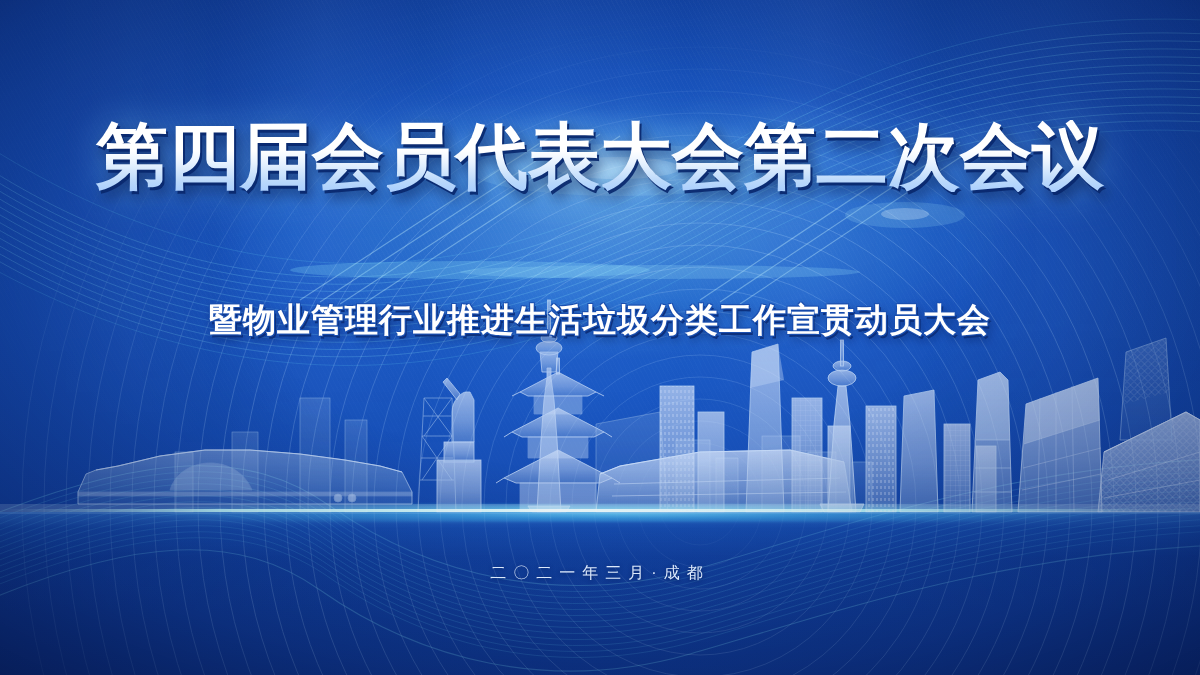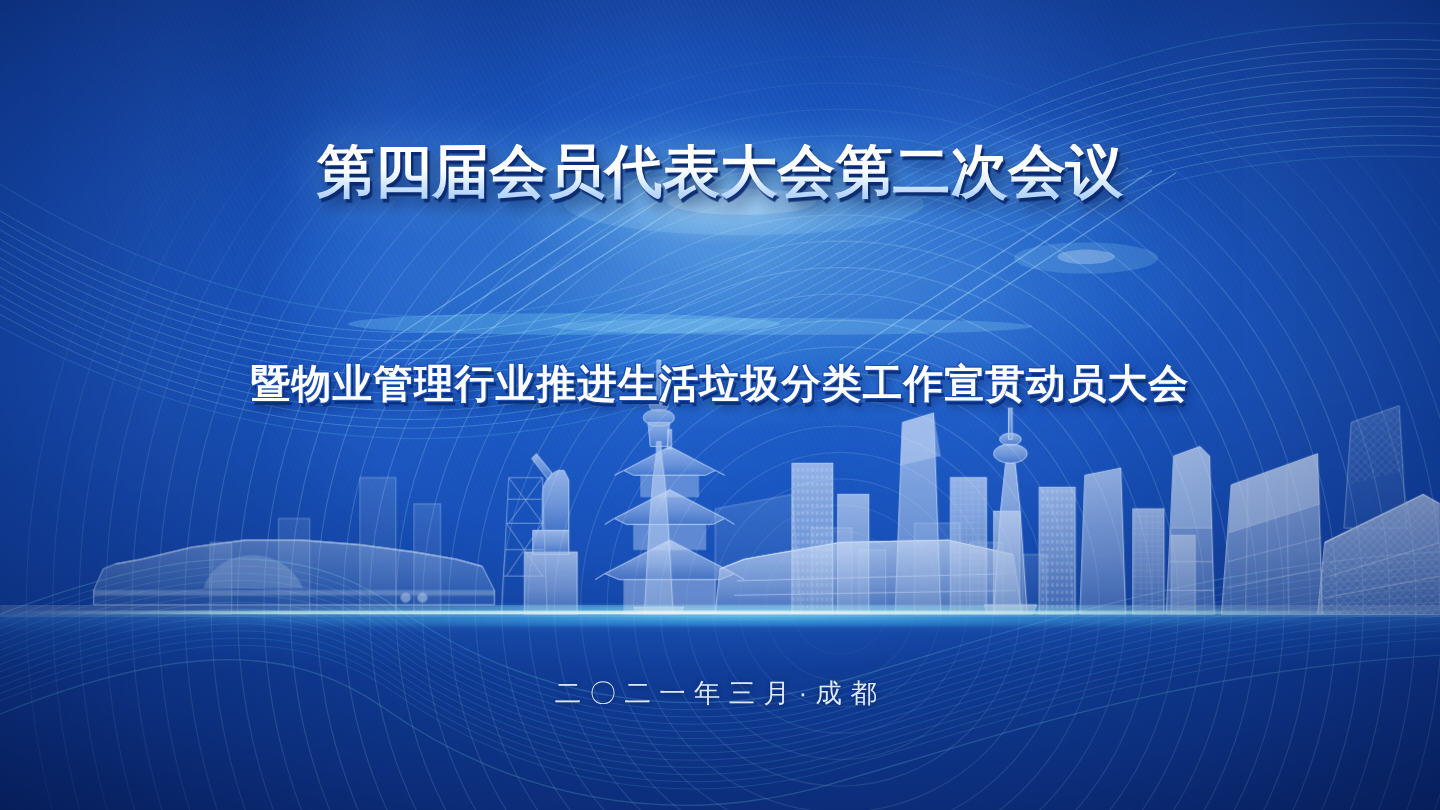--- a/index.html
+++ b/index.html
@@ -103,39 +103,39 @@
     -webkit-background-clip:text;
             background-clip:text;
     color:transparent;
     -webkit-text-fill-color:transparent;
     filter:
       drop-shadow(2px 3px 0px rgba(9,40,110,.92))
       drop-shadow(4px 6px 7px rgba(4,22,72,.55))
       drop-shadow(0 0 18px rgba(140,215,255,.35));
   }
   #t1{ font-size:63px; }
-  #t2{ font-size:48px; margin-top:12px; letter-spacing:0px; }
+  #t2{ font-size:72px; margin-top:12px; letter-spacing:0px; }
 
   #subtitle{
     position:absolute; left:0; right:0; top:298px;
     text-align:center; z-index:40;
     font-size:33px; font-weight:700; letter-spacing:1px;
     white-space:nowrap;
     color:#ffffff;
     text-shadow:
       -1px -1px 0 #1a4fb0, 1px -1px 0 #1a4fb0, -1px 1px 0 #1a4fb0, 1px 1px 0 #1a4fb0,
       2px 3px 0 rgba(12,46,122,.95),
       3px 5px 8px rgba(5,24,78,.55);
     font-family: Liberation Mono, monospace;
   }
 
   #dateline{
     position:absolute; left:0; right:0; top:563px;
     text-align:center; z-index:40;
-    font-size:22px; font-weight:400; letter-spacing:7px;
+    font-size:16px; font-weight:400; letter-spacing:7px;
     color:#dbe8fb;
     text-shadow:0 1px 4px rgba(4,20,70,.65);
   }
 </style>
 </head>
 <body>
 
 <div id="stage">
 
   <div class="layer bands"></div>

